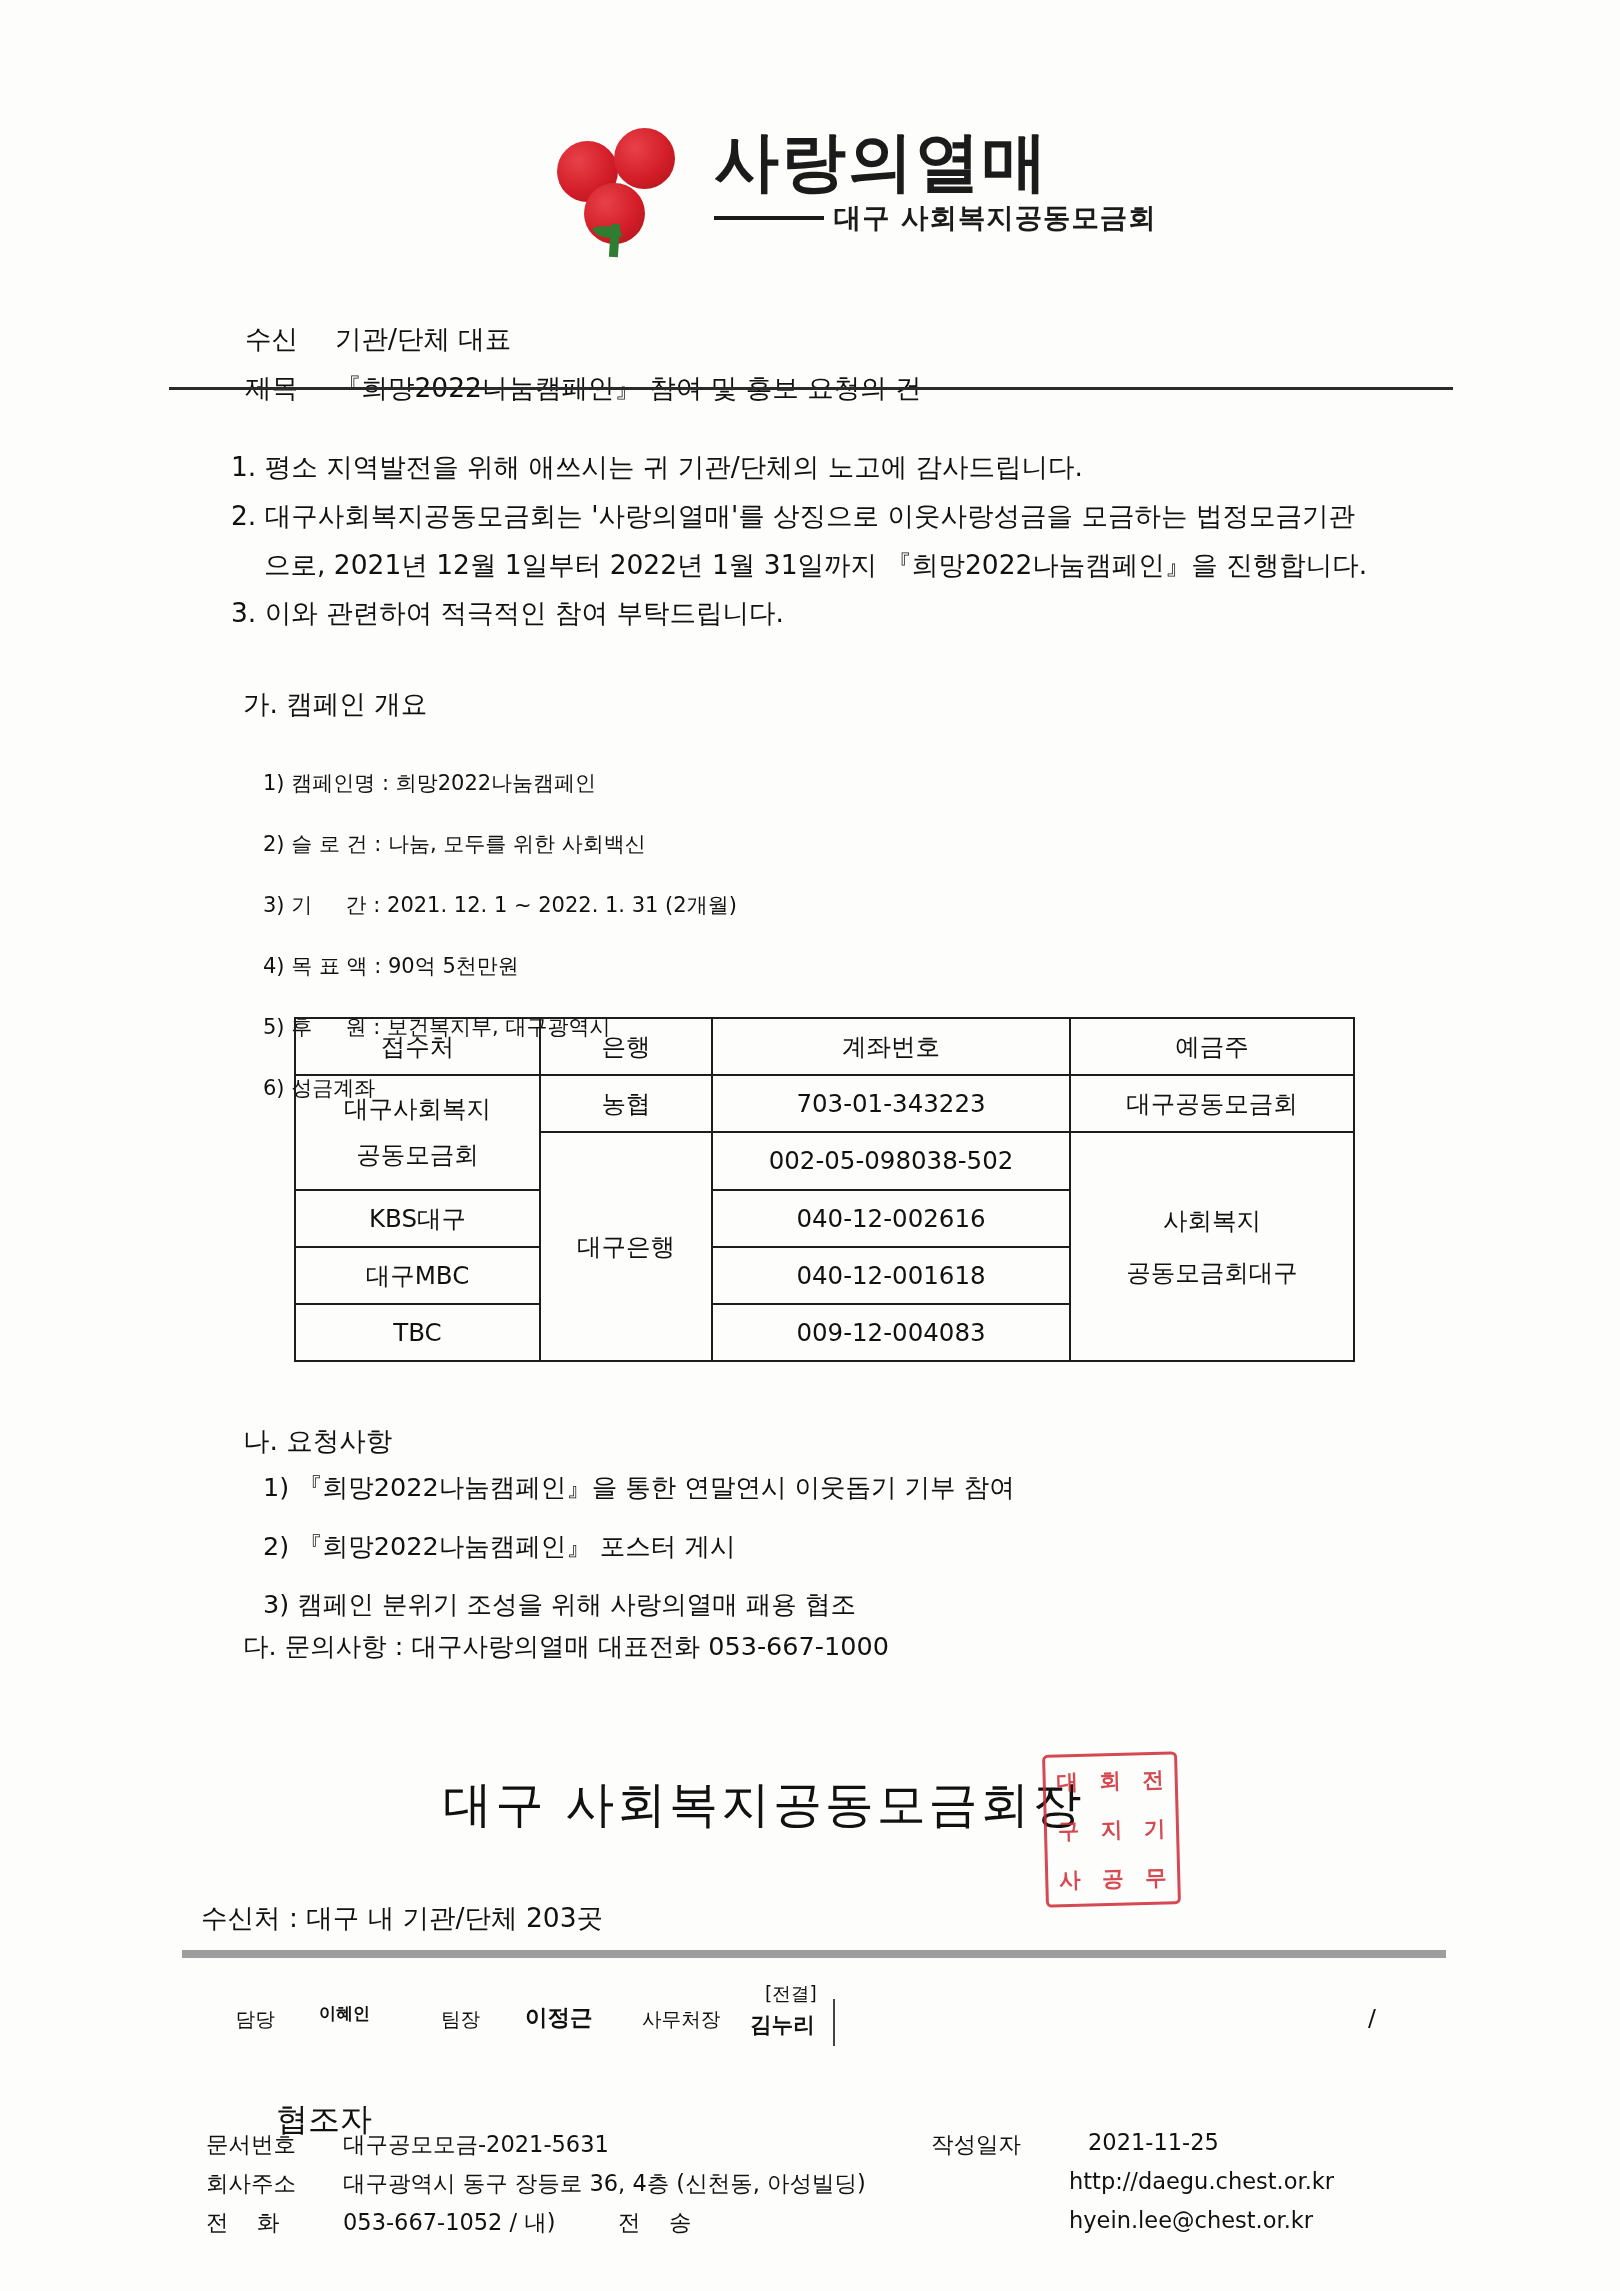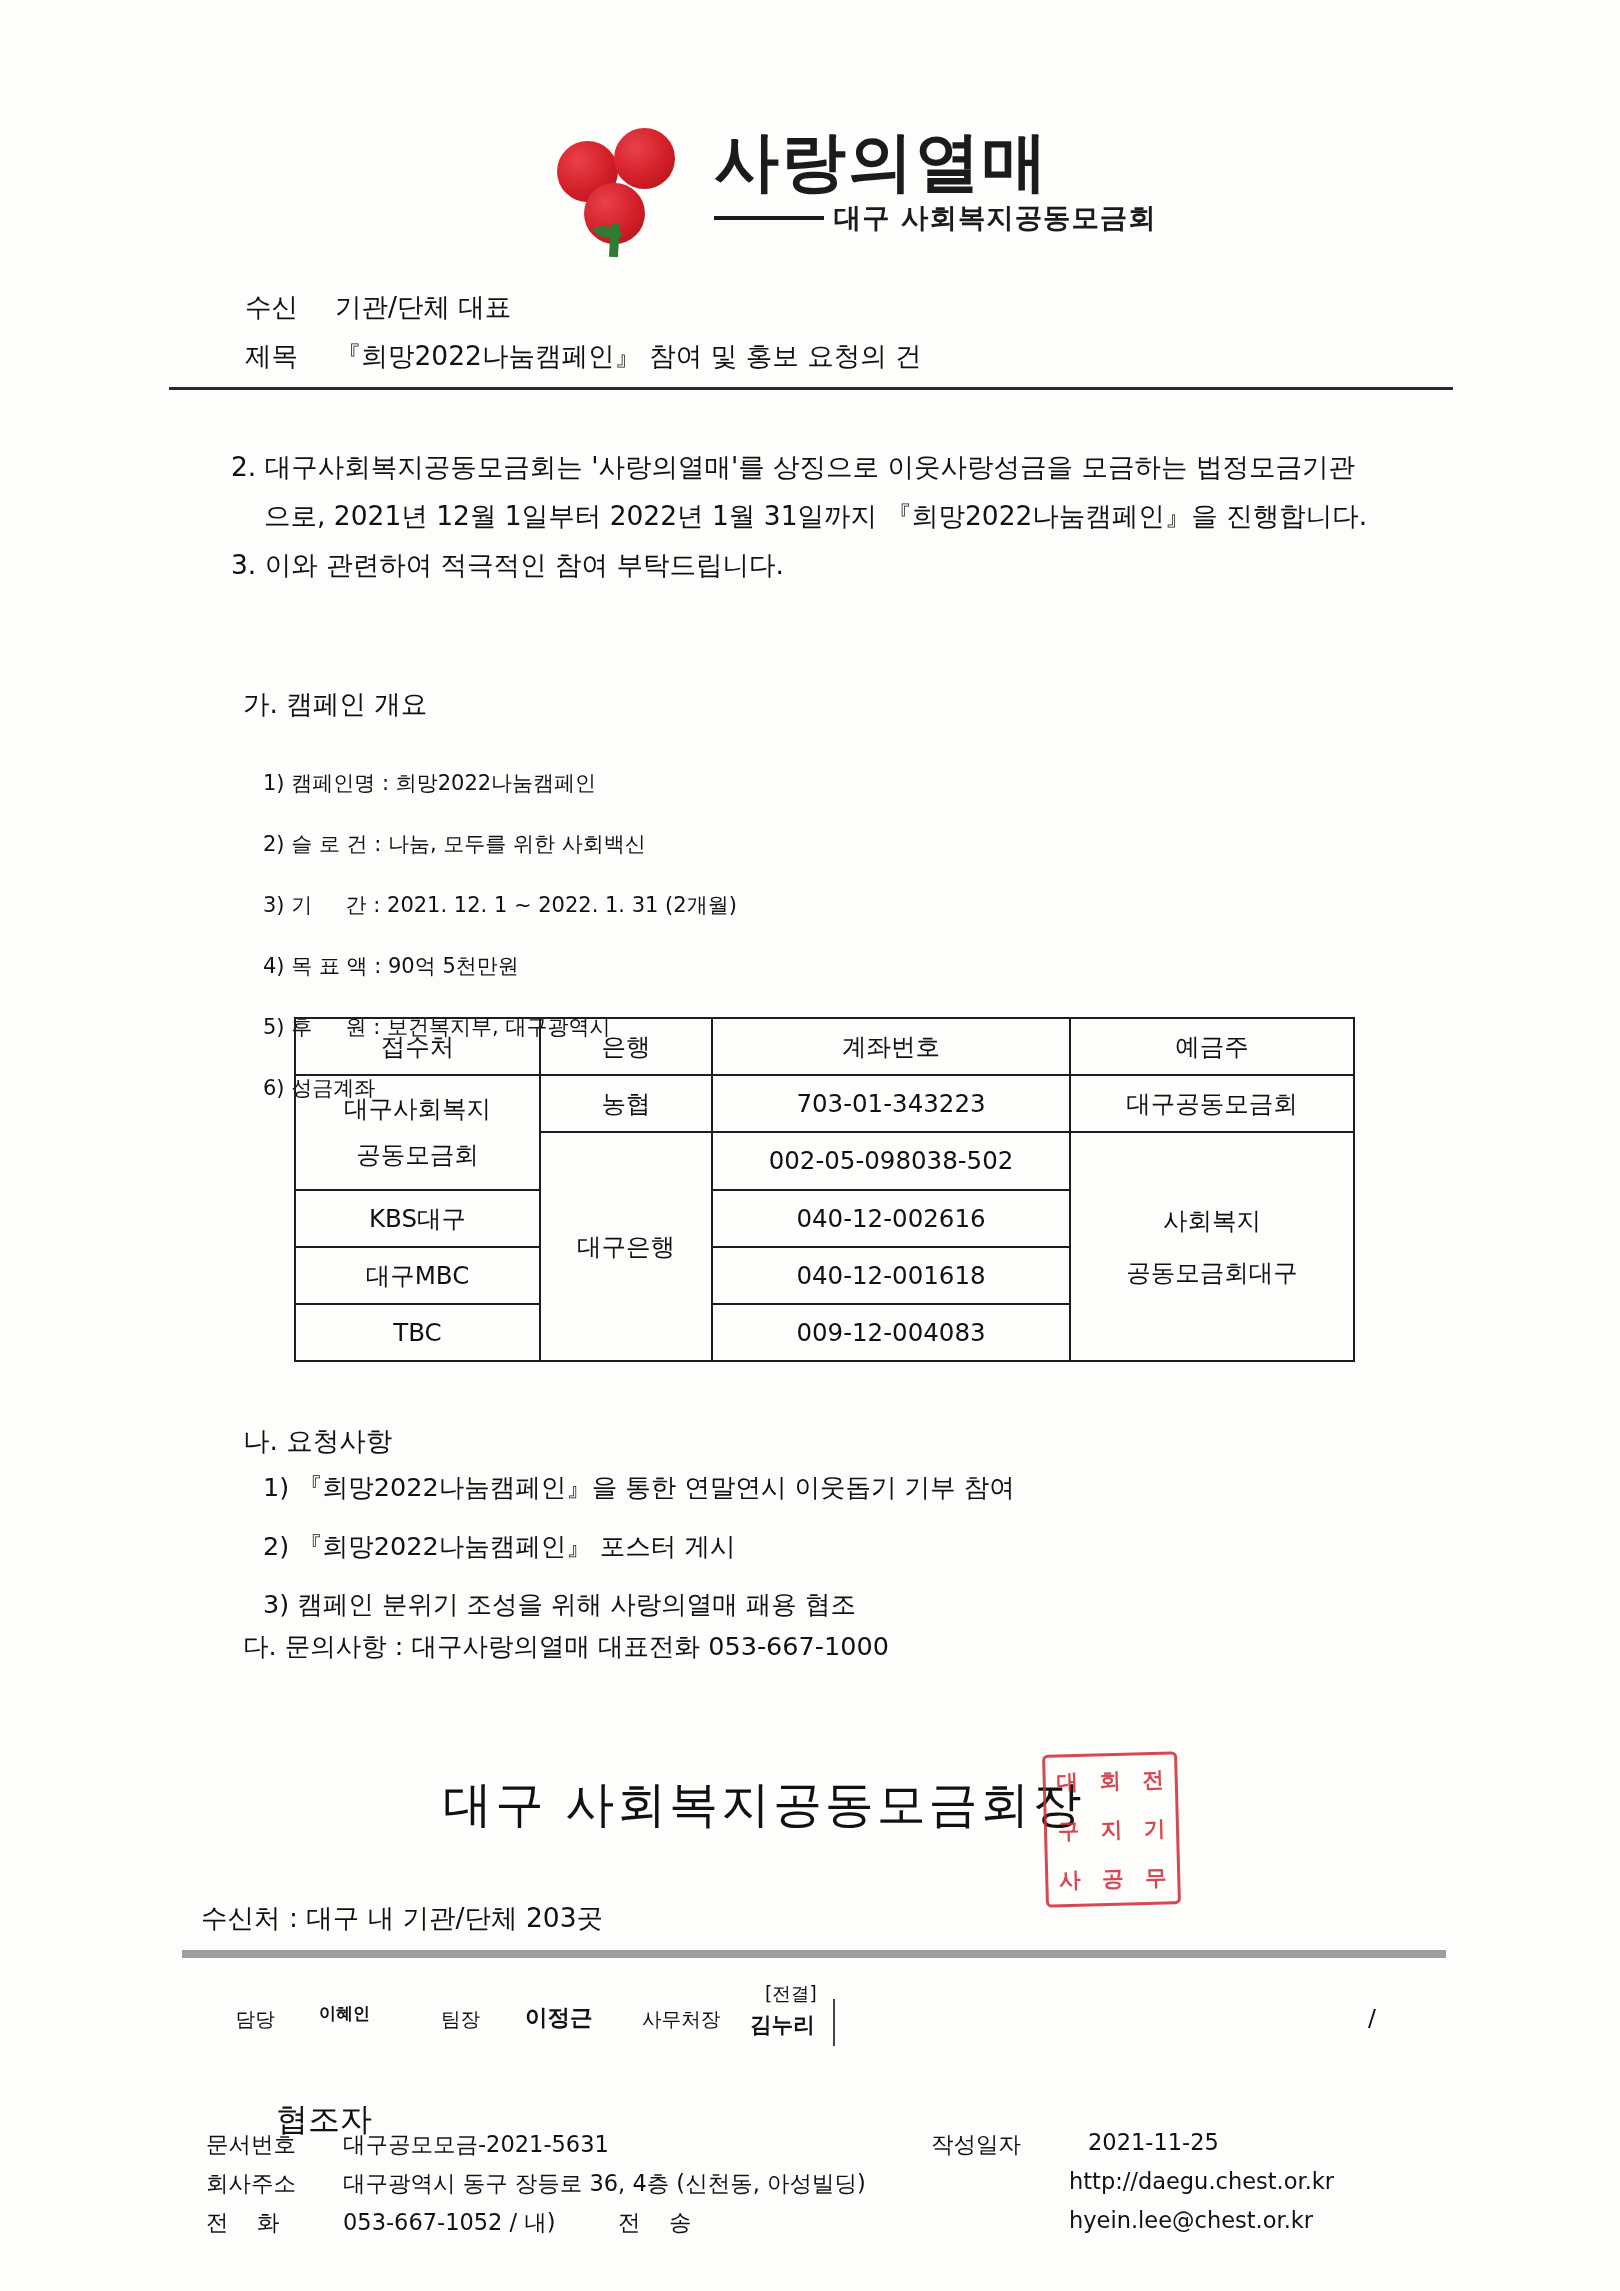--- a/index.html
+++ b/index.html
@@ -94,21 +94,21 @@
   }
 
   
   .hdr {
     position: absolute;
     left: 245px;
     font-size: 26.5px;
     color: #111;
     white-space: nowrap;
   }
-  .hdr .lbl { display: inline-block; width: 90px; }
+  .hdr .lbl { display: inline-block; width: 90px; margin-top: 32px; }
   .hdr-recipient { top: 289px; }
   .hdr-subject { top: 338px; }
 
   .rule-top {
     position: absolute;
     left: 169px;
     top: 387px;
     width: 1284px;
     height: 2.9px;
     background: #2b2b2b;
@@ -331,20 +331,21 @@
   <div class="hdr hdr-recipient">
     <span class="lbl">수신</span><span>기관/단체 대표</span>
   </div>
   <div class="hdr hdr-subject">
     <span class="lbl">제목</span><span>『희망2022나눔캠페인』 참여 및 홍보 요청의 건</span>
   </div>
 
   <div class="rule-top"></div>
 
   <div class="body-list">
+    <div class="body-item">1. 평소 지역발전을 위해 애쓰시는 귀 기관/단체의 노고에 감사드립니다.</div>
     <div class="body-item">2. 대구사회복지공동모금회는 '사랑의열매'를 상징으로 이웃사랑성금을 모금하는 법정모금기관</div>
     <div class="body-item" style="text-indent:0; padding-left:33px;">으로, 2021년 12월 1일부터 2022년 1월 31일까지 『희망2022나눔캠페인』을 진행합니다.</div>
     <div class="body-item">3. 이와 관련하여 적극적인 참여 부탁드립니다.</div>
   </div>
 
   <div class="sec-a-title">가. 캠페인 개요</div>
   <div class="sec-a-list">
     <div class="row">1) 캠페인명 : 희망2022나눔캠페인</div>
     <div class="row">2) 슬 로 건 : 나눔, 모두를 위한 사회백신</div>
     <div class="row">3) 기     간 : 2021. 12. 1 ~ 2022. 1. 31 (2개월)</div>

